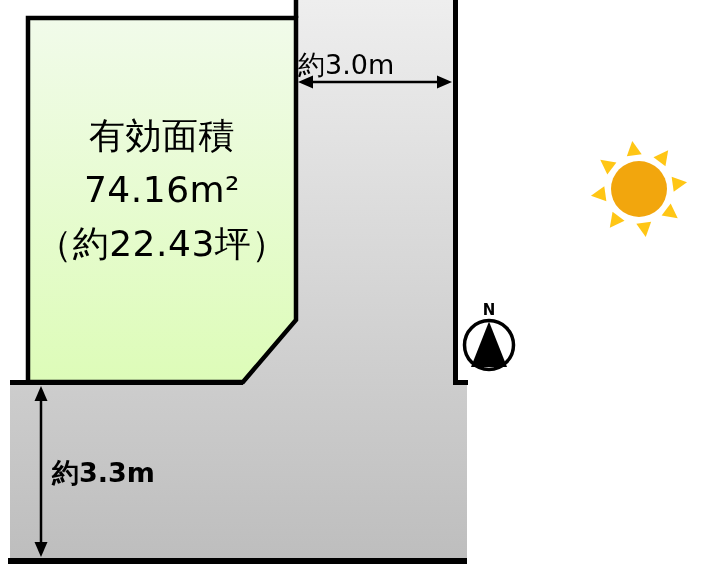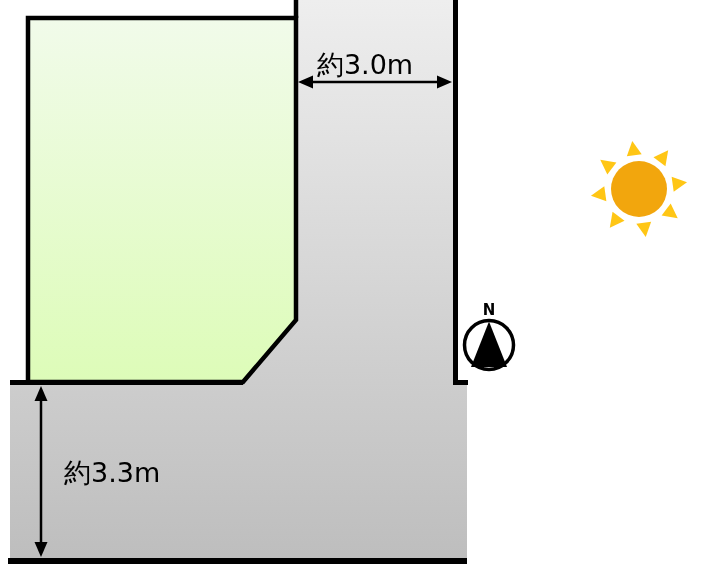--- a/index.html
+++ b/index.html
@@ -32,25 +32,25 @@
   .dim-label {
     position: absolute;
     font-size: 27px;
     font-weight: 500;
     white-space: nowrap;
   }
   .dim-east {
     left: 298px;
     top: 47px;
     width: 134px;
-    text-align: center;
   }
   .dim-south {
-    left: 64px;
+    left: 52px;
     top: 455px;
+    font-weight: bold;
   }
   .notes {
     position: absolute;
     left: 463px;
     top: 9px;
     font-size: 33px;
     font-weight: bold;
     line-height: 52px;
     white-space: nowrap;
   }
@@ -111,20 +111,25 @@
       <polygon points="-7.5,-34 7.5,-34 0,-48.5" transform="rotate(82)" fill="#ffc615"></polygon>
       <polygon points="-7.5,-34 7.5,-34 0,-48.5" transform="rotate(127)" fill="#ffc615"></polygon>
       <polygon points="-7.5,-34 7.5,-34 0,-48.5" transform="rotate(172)" fill="#ffc615"></polygon>
       <polygon points="-7.5,-34 7.5,-34 0,-48.5" transform="rotate(217)" fill="#ffc615"></polygon>
       <polygon points="-7.5,-34 7.5,-34 0,-48.5" transform="rotate(262)" fill="#ffc615"></polygon>
       <polygon points="-7.5,-34 7.5,-34 0,-48.5" transform="rotate(307)" fill="#ffc615"></polygon>
       <circle cx="0" cy="0" r="28" fill="#f2a60d"></circle>
     </g>
   </svg>
 
+  <div class="plot-label">
+    <div>有効面積</div>
+    <div>74.16m²</div>
+    <div>（約22.43坪）</div>
+  </div>
 
   <div class="dim-label dim-east">約3.0m</div>
   <div class="dim-label dim-south">約3.3m</div>
 
   <div class="notes">
   </div>
 
 </div>
 
 </body></html>

